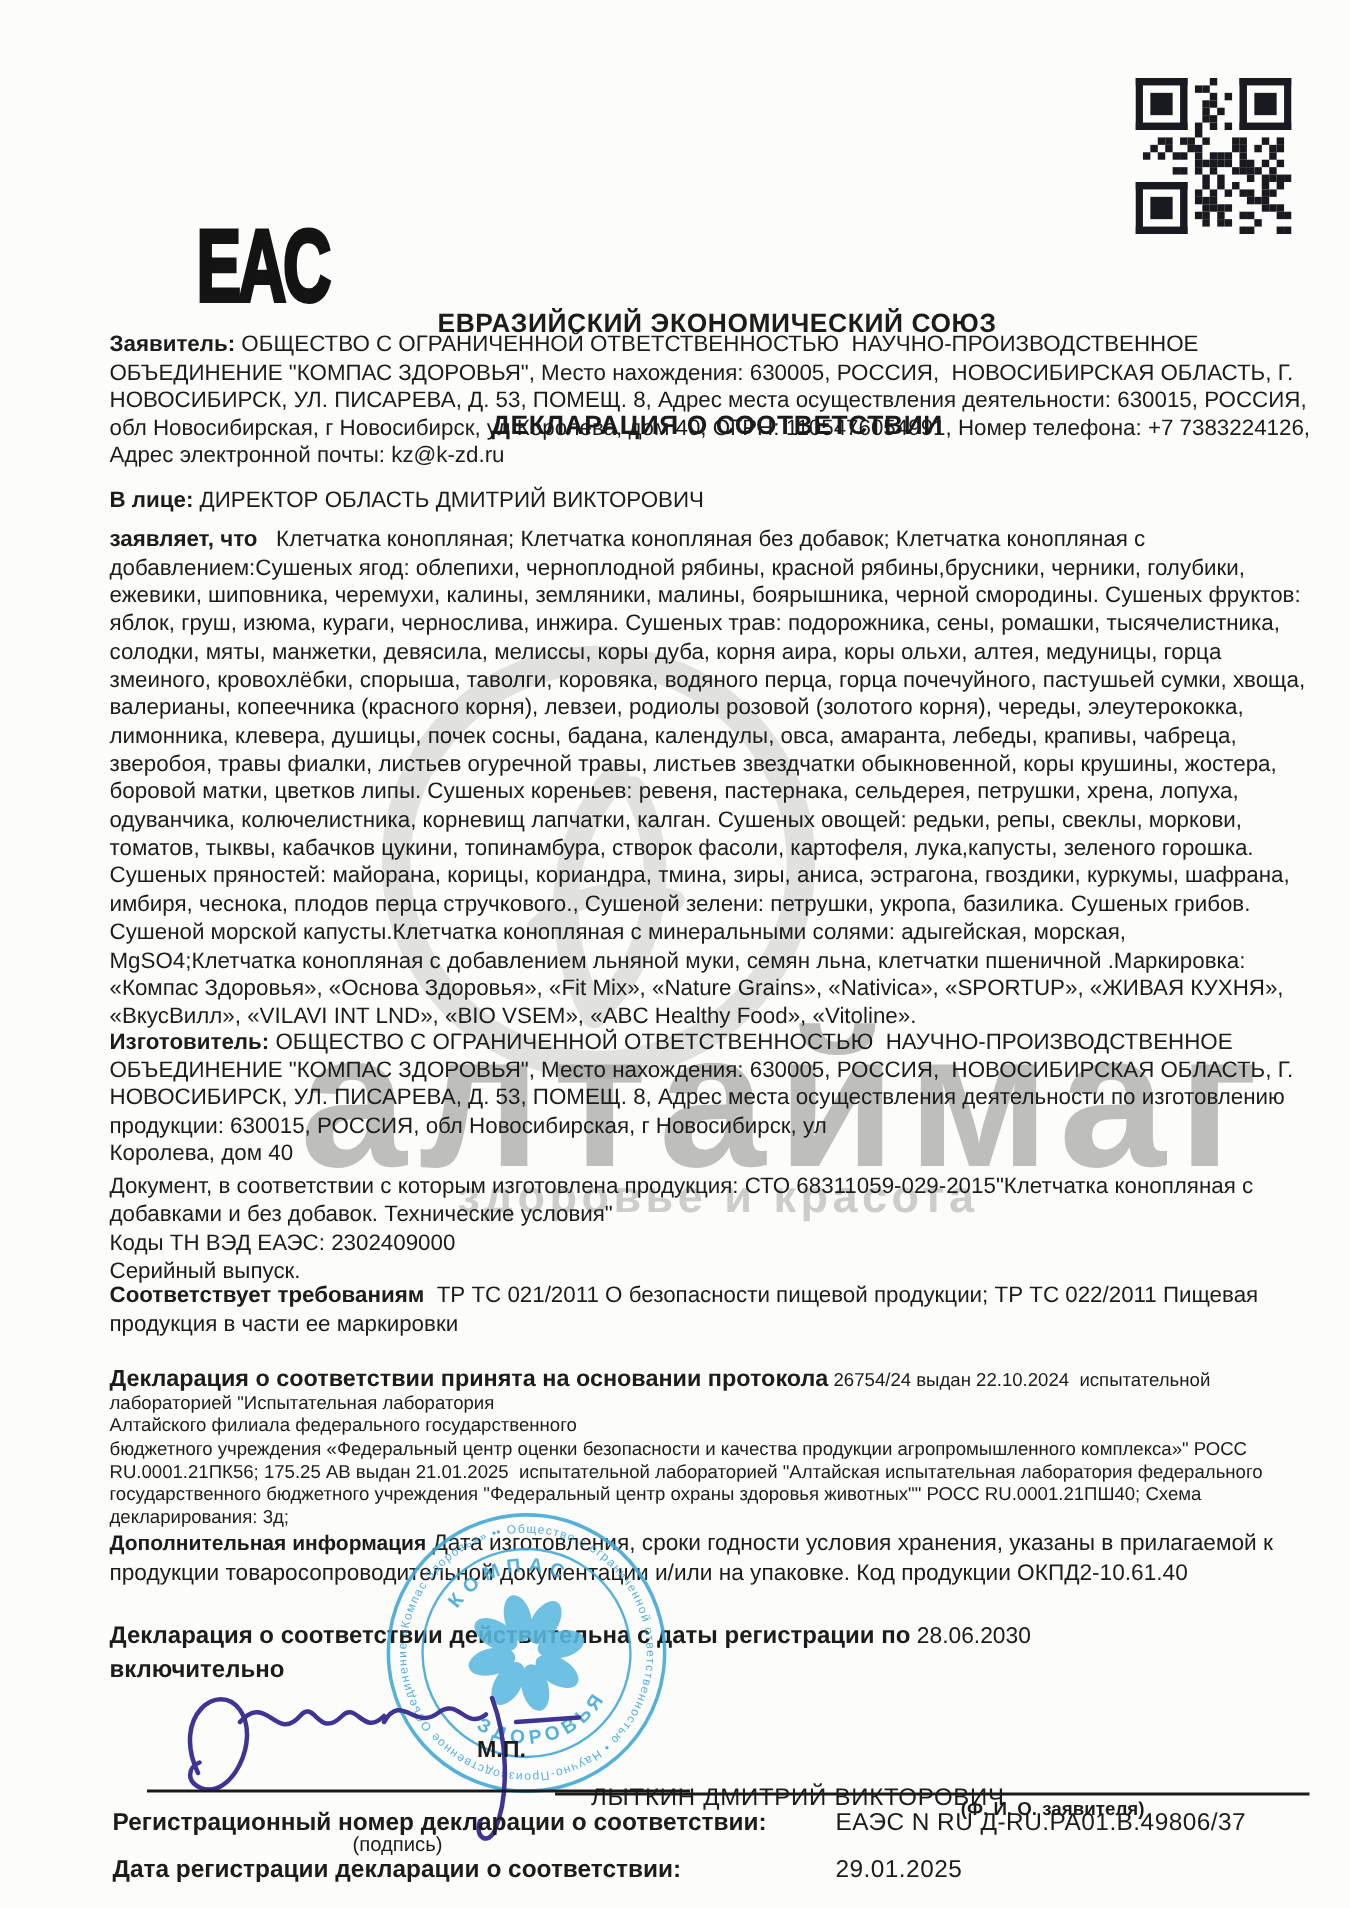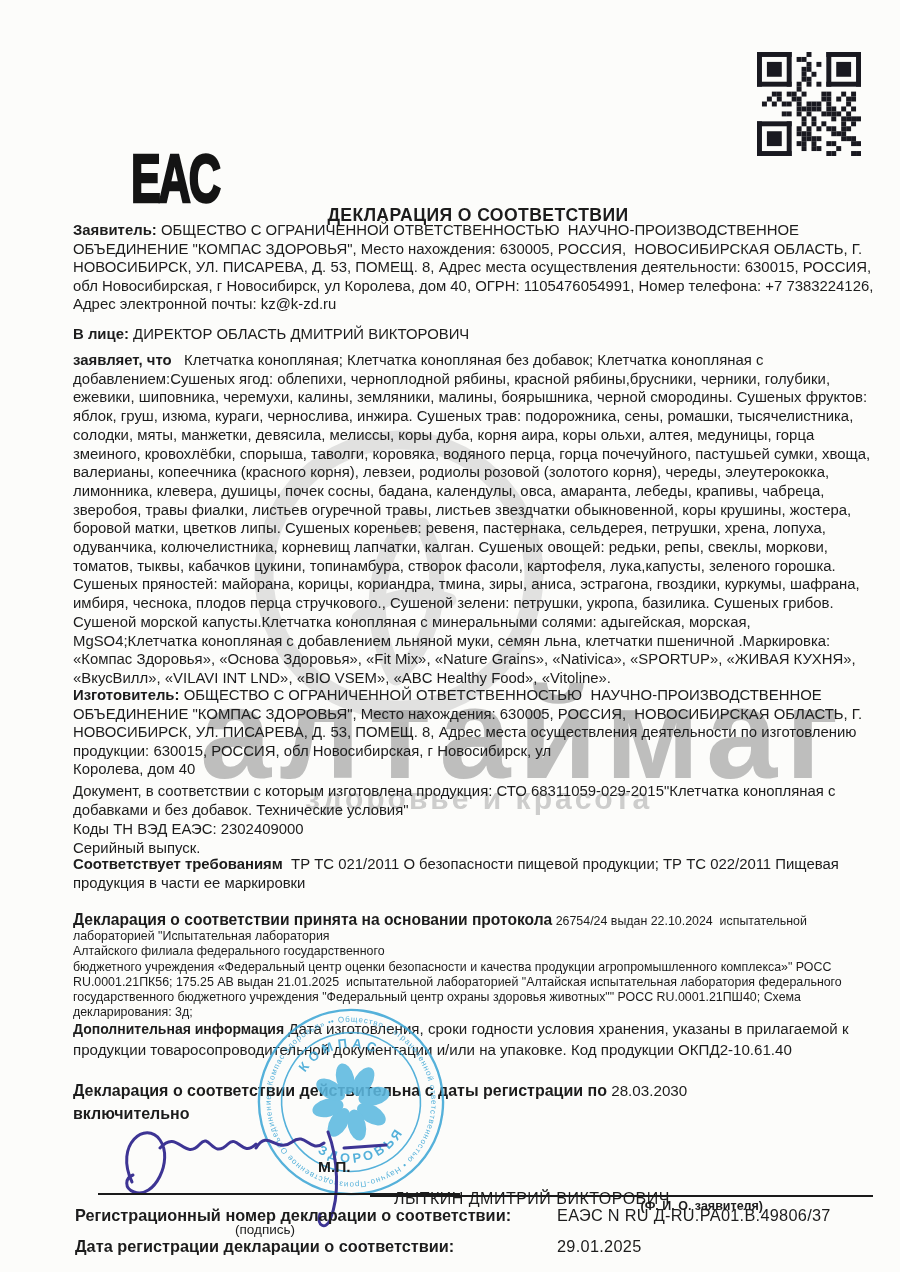--- a/index.html
+++ b/index.html
@@ -210,20 +210,21 @@
       <rect x="80" y="95" w="0" width="5" height="5" fill="#191920"></rect>
       <rect x="70" y="100" w="0" width="5" height="5" fill="#191920"></rect>
       <rect x="75" y="100" w="0" width="5" height="5" fill="#191920"></rect>
       <rect x="95" y="100" w="0" width="5" height="5" fill="#191920"></rect>
       <rect x="100" y="100" w="0" width="5" height="5" fill="#191920"></rect>
     </svg>
 
   <div class="content">
 
     <div class="sec titles">
+      <p class="title-line">ЕВРАЗИЙСКИЙ ЭКОНОМИЧЕСКИЙ СОЮЗ</p>
       <p class="title-line">ДЕКЛАРАЦИЯ О СООТВЕТСТВИИ</p>
     </div>
 
     <p class="sec s-applicant"><span class="b">Заявитель:</span> <span>ОБЩЕСТВО С ОГРАНИЧЕННОЙ ОТВЕТСТВЕННОСТЬЮ  НАУЧНО-ПРОИЗВОДСТВЕННОЕ ОБЪЕДИНЕНИЕ "КОМПАС ЗДОРОВЬЯ", Место нахождения: 630005, РОССИЯ,  НОВОСИБИРСКАЯ ОБЛАСТЬ, Г. НОВОСИБИРСК, УЛ. ПИСАРЕВА, Д. 53, ПОМЕЩ. 8, Адрес места осуществления деятельности: 630015, РОССИЯ, обл Новосибирская, г Новосибирск, ул Королева, дом 40, ОГРН: 1105476054991, Номер телефона: +7 7383224126, Адрес электронной почты: kz@k-zd.ru</span></p>
 
     <p class="sec s-inperson"><span class="b">В лице:</span> <span>ДИРЕКТОР ОБЛАСТЬ ДМИТРИЙ ВИКТОРОВИЧ</span></p>
 
     <p class="sec s-declares"><span class="b">заявляет, что</span>   <span>Клетчатка конопляная; Клетчатка конопляная без добавок; Клетчатка конопляная с добавлением:Сушеных ягод: облепихи, черноплодной рябины, красной рябины,брусники, черники, голубики, ежевики, шиповника, черемухи, калины, земляники, малины, боярышника, черной смородины. Сушеных фруктов: яблок, груш, изюма, кураги, чернослива, инжира. Сушеных трав: подорожника, сены, ромашки, тысячелистника, солодки, мяты, манжетки, девясила, мелиссы, коры дуба, корня аира, коры ольхи, алтея, медуницы, горца змеиного, кровохлёбки, спорыша, таволги, коровяка, водяного перца, горца почечуйного, пастушьей сумки, хвоща, валерианы, копеечника (красного корня), левзеи, родиолы розовой (золотого корня), череды, элеутерококка, лимонника, клевера, душицы, почек сосны, бадана, календулы, овса, амаранта, лебеды, крапивы, чабреца, зверобоя, травы фиалки, листьев огуречной травы, листьев звездчатки обыкновенной, коры крушины, жостера, боровой матки, цветков липы. Сушеных кореньев: ревеня, пастернака, сельдерея, петрушки, хрена, лопуха, одуванчика, колючелистника, корневищ лапчатки, калган. Сушеных овощей: редьки, репы, свеклы, моркови, томатов, тыквы, кабачков цукини, топинамбура, створок фасоли, картофеля, лука,капусты, зеленого горошка. Сушеных пряностей: майорана, корицы, кориандра, тмина, зиры, аниса, эстрагона, гвоздики, куркумы, шафрана, имбиря, чеснока, плодов перца стручкового., Сушеной зелени: петрушки, укропа, базилика. Сушеных грибов. Сушеной морской капусты.Клетчатка конопляная с минеральными солями: адыгейская, морская, MgSO4;Клетчатка конопляная с добавлением льняной муки, семян льна, клетчатки пшеничной .Маркировка: «Компас Здоровья», «Основа Здоровья», «Fit Mix», «Nature Grains», «Nativica», «SPORTUP», «ЖИВАЯ КУХНЯ», «ВкусВилл», «VILAVI INT LND», «BIO VSEM», «ABC Healthy Food», «Vitoline».</span></p>
 
     <p class="sec s-manufacturer"><span class="b">Изготовитель:</span> <span>ОБЩЕСТВО С ОГРАНИЧЕННОЙ ОТВЕТСТВЕННОСТЬЮ  НАУЧНО-ПРОИЗВОДСТВЕННОЕ ОБЪЕДИНЕНИЕ "КОМПАС ЗДОРОВЬЯ", Место нахождения: 630005, РОССИЯ,  НОВОСИБИРСКАЯ ОБЛАСТЬ, Г. НОВОСИБИРСК, УЛ. ПИСАРЕВА, Д. 53, ПОМЕЩ. 8, Адрес места осуществления деятельности по изготовлению продукции: 630015, РОССИЯ, обл Новосибирская, г Новосибирск, ул
@@ -236,21 +237,21 @@
     <p class="sec s-serial">Серийный выпуск.</p>
 
     <p class="sec s-complies"><span class="b">Соответствует требованиям</span>  <span>ТР ТС 021/2011 О безопасности пищевой продукции; ТР ТС 022/2011 Пищевая продукция в части ее маркировки</span></p>
 
     <p class="sec s-protocol"><span class="b">Декларация о соответствии принята на основании протокола</span> <span>26754/24 выдан 22.10.2024  испытательной лабораторией "Испытательная лаборатория
 Алтайского филиала федерального государственного
 бюджетного учреждения «Федеральный центр оценки безопасности и качества продукции агропромышленного комплекса»" РОСС RU.0001.21ПК56; 175.25 АВ выдан 21.01.2025  испытательной лабораторией "Алтайская испытательная лаборатория федерального государственного бюджетного учреждения "Федеральный центр охраны здоровья животных"" РОСС RU.0001.21ПШ40; Схема декларирования: 3д;</span></p>
 
     <p class="sec s-additional"><span class="b">Дополнительная информация</span> <span>Дата изготовления, сроки годности условия хранения, указаны в прилагаемой к продукции товаросопроводительной документации и/или на упаковке. Код продукции ОКПД2-10.61.40</span></p>
 
-    <p class="sec s-validity"><span class="b">Декларация о соответствии действительна с даты регистрации по</span> <span>28.03.2030</span><br><span class="b">включительно</span></p>
+    <p class="sec s-validity"><span class="b">Декларация о соответствии действительна с даты регистрации по</span> <span>28.06.2030</span><br><span class="b">включительно</span></p>
   </div>
 
   <div class="bottom">
 
     <svg class="stamp" viewBox="0 0 200 200">
       <defs>
         <path id="outerArc" d="M100,19 a81,81 0 1,1 -0.05,0"></path>
         <path id="innerTop" d="M45,100 a55,55 0 0,1 110,0"></path>
         <path id="innerBot" d="M39,100 a61,61 0 0,0 122,0"></path>
       </defs>

